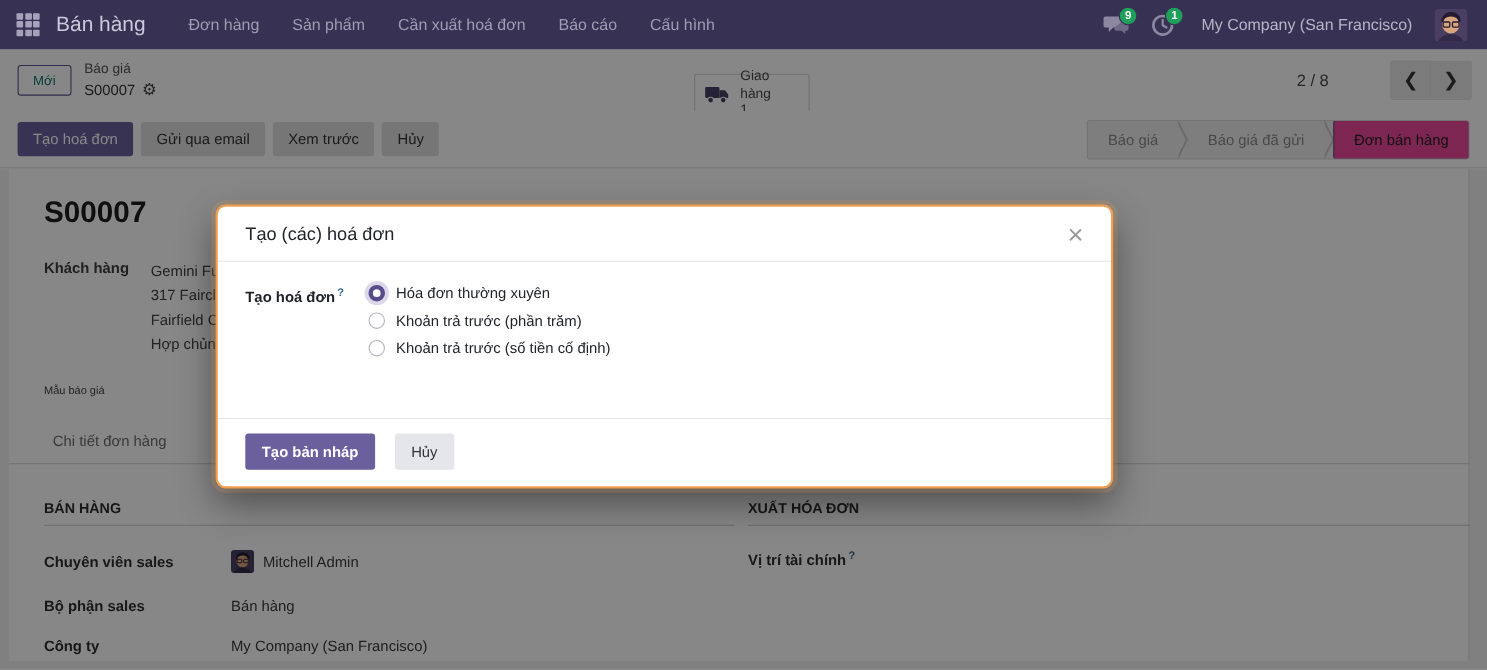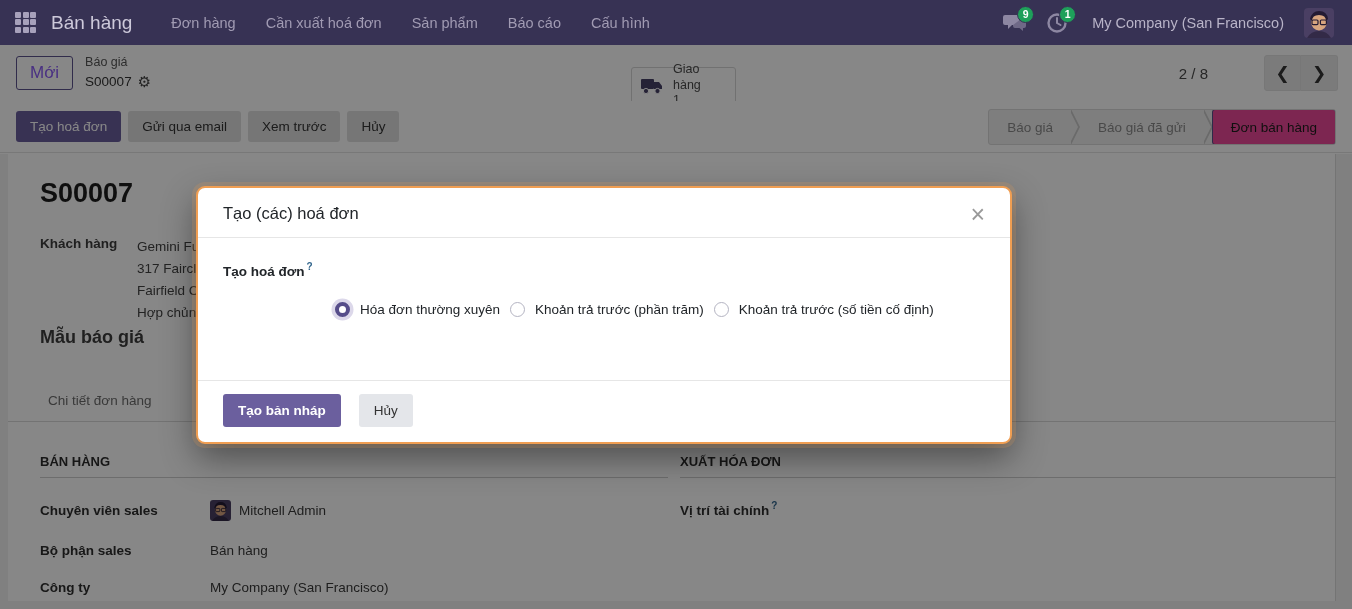--- a/index.html
+++ b/index.html
@@ -14,21 +14,21 @@
   .nav-menu { display:flex; gap:4px; height:100%; align-items:center; }
   .nav-menu .menu-item { color:#a19bb3; font-size:14.5px; padding:0 13px; height:100%; display:flex; align-items:center; cursor:pointer; }
   .systray { margin-left:auto; display:flex; align-items:center; gap:8px; padding-right:8px; }
   .systray-icon { position:relative; width:34px; height:34px; display:flex; align-items:center; justify-content:center; cursor:pointer; }
   .badge { position:absolute; top:0; right:-2px; background:#1ea05a; color:#fff; font-size:10.5px; font-weight:bold; min-width:17px; height:17px; line-height:15px; text-align:center; border-radius:9px; border:1.5px solid #373254; }
   .company-name { color:#b9b4c8; font-size:14.5px; margin:0 12px 0 10px; cursor:pointer; }
   .avatar { width:30px; height:30px; border-radius:4px; overflow:hidden; margin-right:10px; cursor:pointer; flex:none; }
 
   
   .control-panel { position:absolute; top:45px; left:0; width:1352px; height:56px; background:#fff; display:flex; align-items:center; }
-  .btn-new { margin-left:16px; padding:6px 13px; border:1px solid #5e548f; color:#8b5cf6; background:#fff; border-radius:3px; font-size:17px; cursor:pointer; }
+  .btn-new { margin-left:16px; padding:6px 13px; border:1px solid #5e548f; color:#0f766e; background:#fff; border-radius:3px; font-size:12px; cursor:pointer; }
   .breadcrumb-block { margin-left:12px; line-height:1.45; }
   .breadcrumb-top { font-size:12.5px; color:#555; cursor:pointer; }
   .breadcrumb-rec { font-size:13.5px; color:#333; display:flex; align-items:center; gap:6px; }
   .gear-icon { font-size:15px; color:#454545; cursor:pointer; }
   .smart-btn { position:absolute; left:631px; top:22px; width:105px; height:37px; border:1px solid #d5d5d5; border-radius:3px; background:#fff; display:flex; align-items:center; gap:8px; padding:0 9px; cursor:pointer; }
   .smart-btn .truck { flex:none; }
   .smart-btn .sb-text { line-height:1.25; font-size:12.5px; color:#4a4a4a; text-align:left; }
   .pager { position:absolute; right:144px; top:0; height:56px; display:flex; align-items:center; font-size:15px; color:#4a4a4a; }
   .pager-btns { position:absolute; right:14px; top:10px; display:flex; }
   .pager-btn { width:37px; height:36px; background:#e9e9e9; border:1px solid #e0e0e0; color:#333; font-size:17px; font-weight:bold; display:flex; align-items:center; justify-content:center; cursor:pointer; }
@@ -48,21 +48,21 @@
   .stage-sep::after { content:""; position:absolute; left:-11px; top:-18px; border-left:9px solid #efefef; border-top:18px solid transparent; border-bottom:18px solid transparent; }
   .stage.active { background:#ec4899; border:1px solid #58508a; border-radius:3px; color:#1e1e1e; font-weight:normal; margin:-1px; }
 
   
   .sheet-area { position:absolute; top:154px; left:0; width:1352px; height:455px; background:#f2f2f2; }
   .sheet { position:absolute; left:8px; top:0; width:1328px; height:447px; background:#fff; border-right:1px solid #dcdcdc; }
   .record-name { position:absolute; left:32px; top:24px; font-size:27px; font-weight:bold; color:#1d1d1d; }
   .fgroup { position:absolute; left:32px; top:82px; display:flex; }
   .flabel { width:97px; font-size:13.5px; color:#3d3d3d; font-weight:bold; }
   .fvalue { font-size:13.5px; color:#424242; line-height:1.62; }
-  .flabel-2 { position:absolute; left:32px; top:173px; font-size:18px; color:#3d3d3d; font-weight:bold; }
+  .flabel-2 { position:absolute; left:32px; top:196px; font-size:10px; color:#3d3d3d; font-weight:normal; }
   .tabs { position:absolute; left:0; top:230px; width:1328px; border-bottom:1px solid #d9d9d9; height:38px; }
   .tab { position:absolute; left:40px; top:9px; font-size:13.5px; color:#6d6d6d; cursor:pointer; }
 
   .section { position:absolute; top:300px; }
   .section.left { left:32px; width:628px; }
   .section.right { left:672px; width:656px; }
   .section-title { font-size:13px; font-weight:bold; color:#2c2c2c; padding-bottom:8px; border-bottom:1px solid #cfcfcf; }
   .srow { display:flex; align-items:center; margin-top:22px; }
   .srow .slabel { width:170px; font-size:13.5px; font-weight:bold; color:#2e2e2e; }
   .srow .svalue { font-size:13.5px; color:#3a3a3a; display:flex; align-items:center; gap:8px; }
@@ -70,21 +70,21 @@
   .sup-help { font-size:10px; color:#31658c; vertical-align:super; margin-left:2px; }
 
   
   .backdrop { position:absolute; top:45px; left:0; width:1352px; height:564px; background:rgba(0,0,0,0.47); z-index:10; }
   .modal { position:absolute; left:196px; top:186px; width:816px; height:258px; background:#fff; z-index:15; border:2px solid #f09e52; border-radius:9px; box-shadow:0 0 0 4px rgba(240,158,82,0.18), 0 14px 34px rgba(0,0,0,0.42); display:flex; flex-direction:column; }
   .modal-header { padding:16px 25px 14px; border-bottom:1px solid #e6e6e6; display:flex; align-items:center; }
   .modal-title { font-size:16.5px; color:#212529; }
   .modal-close { margin-left:auto; font-size:25px; line-height:18px; color:#9a9a9a; cursor:pointer; background:none; border:none; font-family:inherit; }
   .modal-body { flex:1; padding:21px 25px; display:flex; }
   .modal-field-label { width:112px; font-size:13.5px; font-weight:bold; color:#212529; padding-top:2px; }
-  .radio-group { display:flex; flex-direction:row; gap:10px; }
+  .radio-group { display:flex; flex-direction:column; gap:10px; }
   .radio-row { display:flex; align-items:center; gap:10px; cursor:pointer; }
   .radio { width:15px; height:15px; border-radius:50%; background:#fff; border:1px solid #b4b4c2; flex:none; }
   .radio.checked { border:4.5px solid #564d8a; box-shadow:0 0 0 3.5px #dcd8ea; }
   .radio-label { font-size:13.5px; color:#212529; }
   .modal-footer { padding:13px 25px 15px; border-top:1px solid #e6e6e6; display:flex; gap:18px; }
   .modal-footer .btn { font-weight:bold; padding:9px 15px; }
   .modal-footer .btn-secondary { background:#e4e6ea; font-weight:normal; }
 </style>
 </head>
 <body>
@@ -97,22 +97,22 @@
       <span></span>
       <span></span>
       <span></span>
       <span></span>
       <span></span>
       <span></span>
   </div>
   <div class="app-name">Bán hàng</div>
   <div class="nav-menu">
     <div class="menu-item">Đơn hàng</div>
+    <div class="menu-item">Sản phẩm</div>
     <div class="menu-item">Cần xuất hoá đơn</div>
-    <div class="menu-item">Sản phẩm</div>
     <div class="menu-item">Báo cáo</div>
     <div class="menu-item">Cấu hình</div>
   </div>
   <div class="systray">
     <div class="systray-icon">
       <svg width="24" height="22" viewBox="0 0 24 22">
         <path d="M2 3 h12 a2 2 0 0 1 2 2 v6 a2 2 0 0 1 -2 2 h-5 l-4 4 v-4 h-3 a2 2 0 0 1 -2 -2 v-6 a2 2 0 0 1 2 -2 z" fill="#8d87a2"></path>
         <path d="M18 7 h3 a2 2 0 0 1 2 2 v5 a2 2 0 0 1 -2 2 h-1 v3 l-3.5 -3 h-4.5 a2 2 0 0 1 -2 -2 v-1" fill="#6f6987"></path>
       </svg>
       <span class="badge">9</span>

